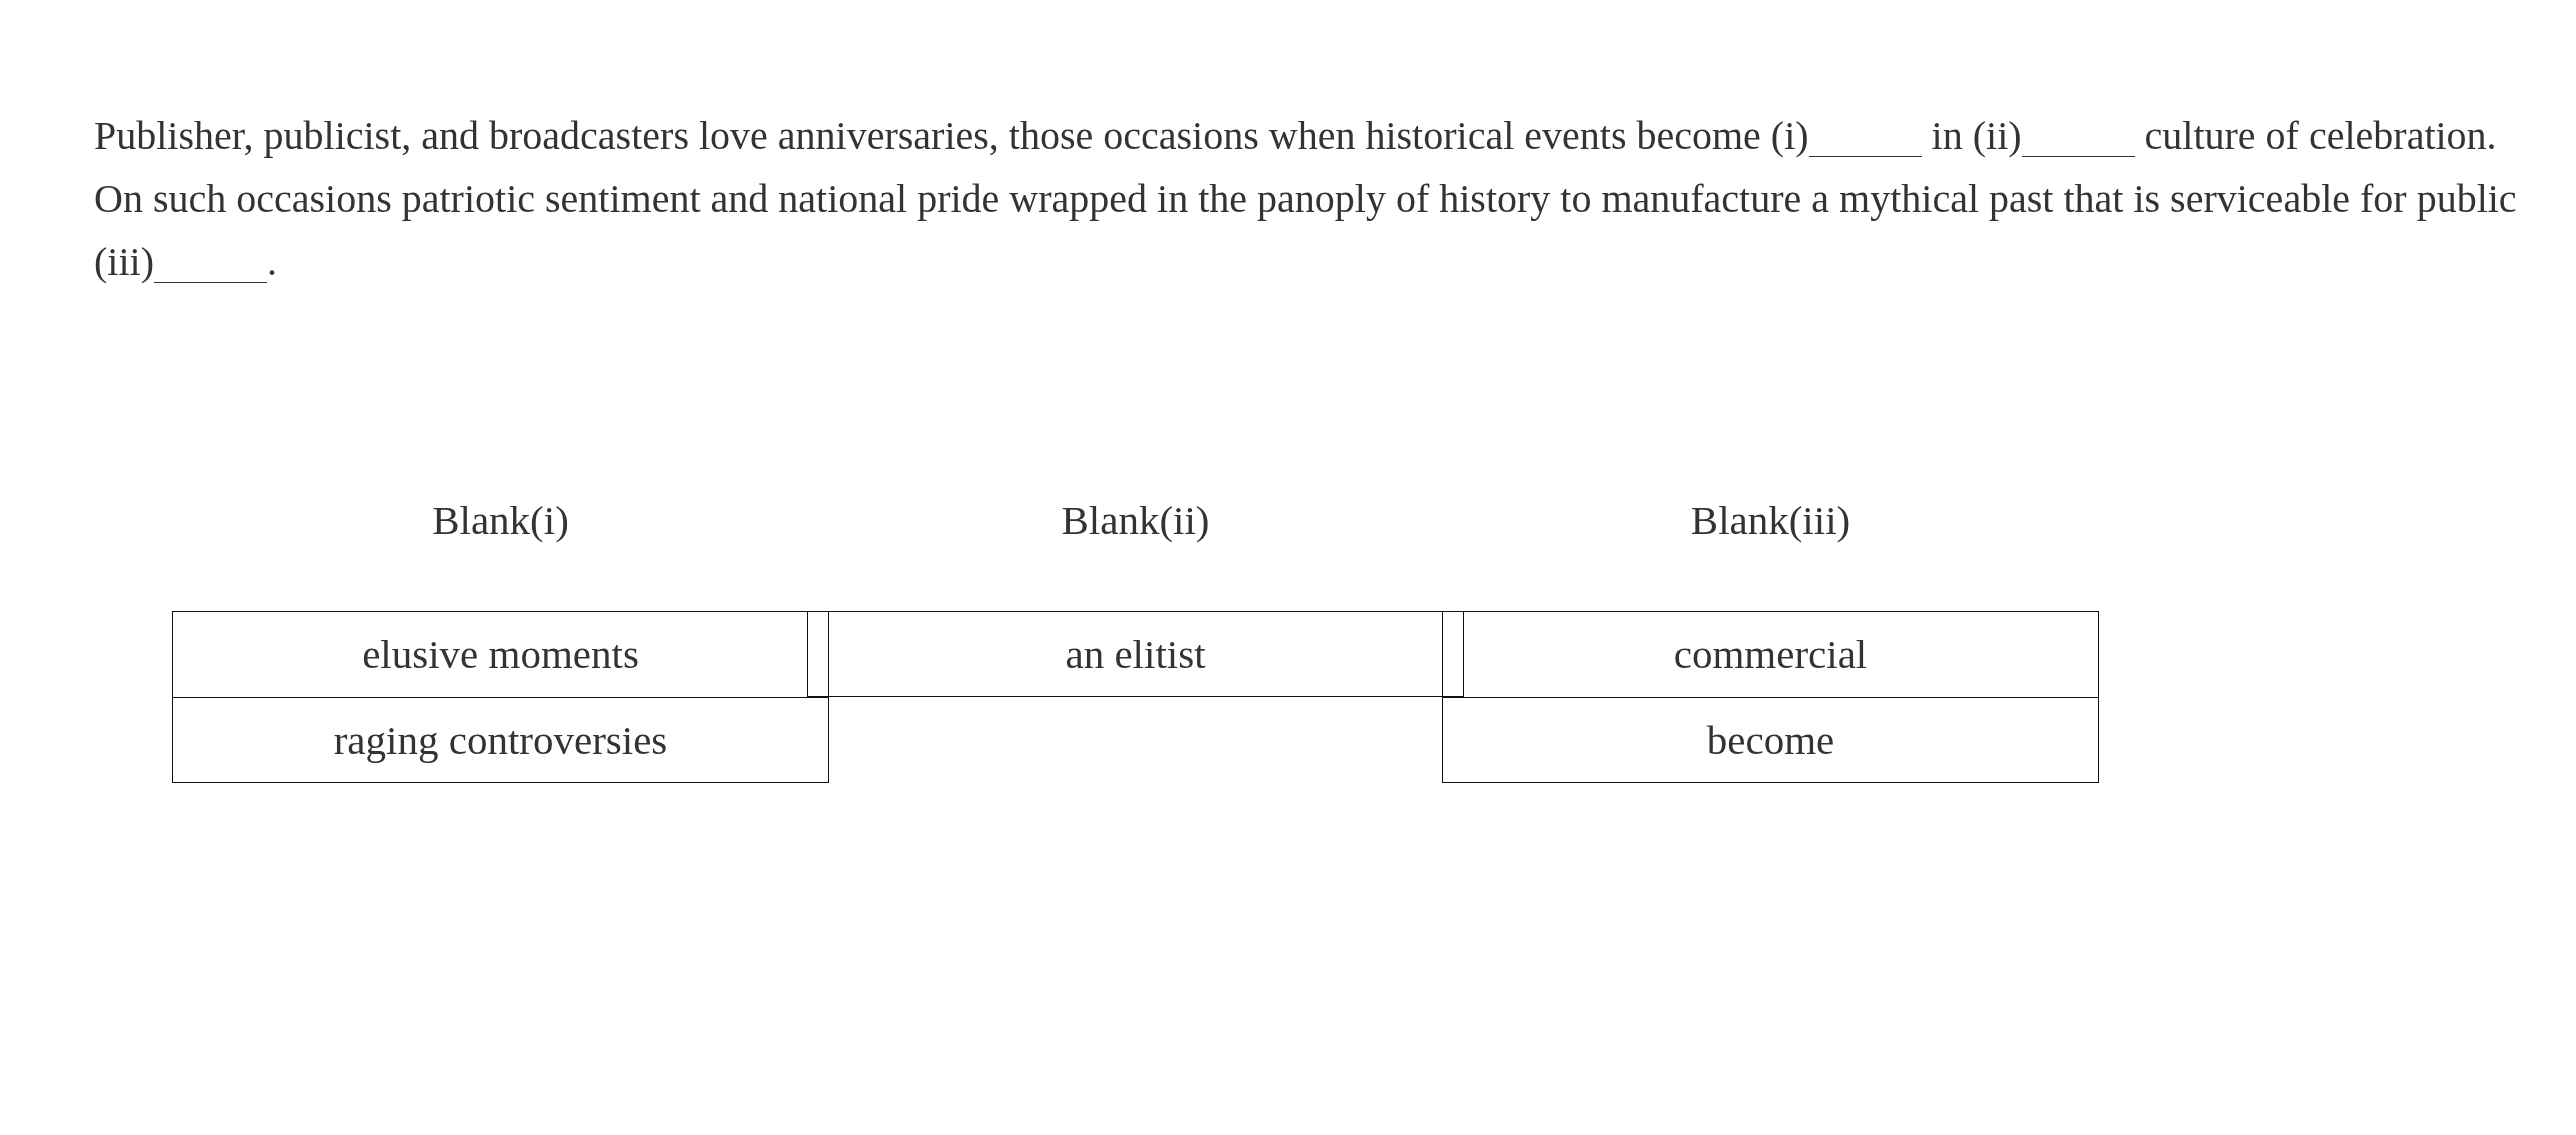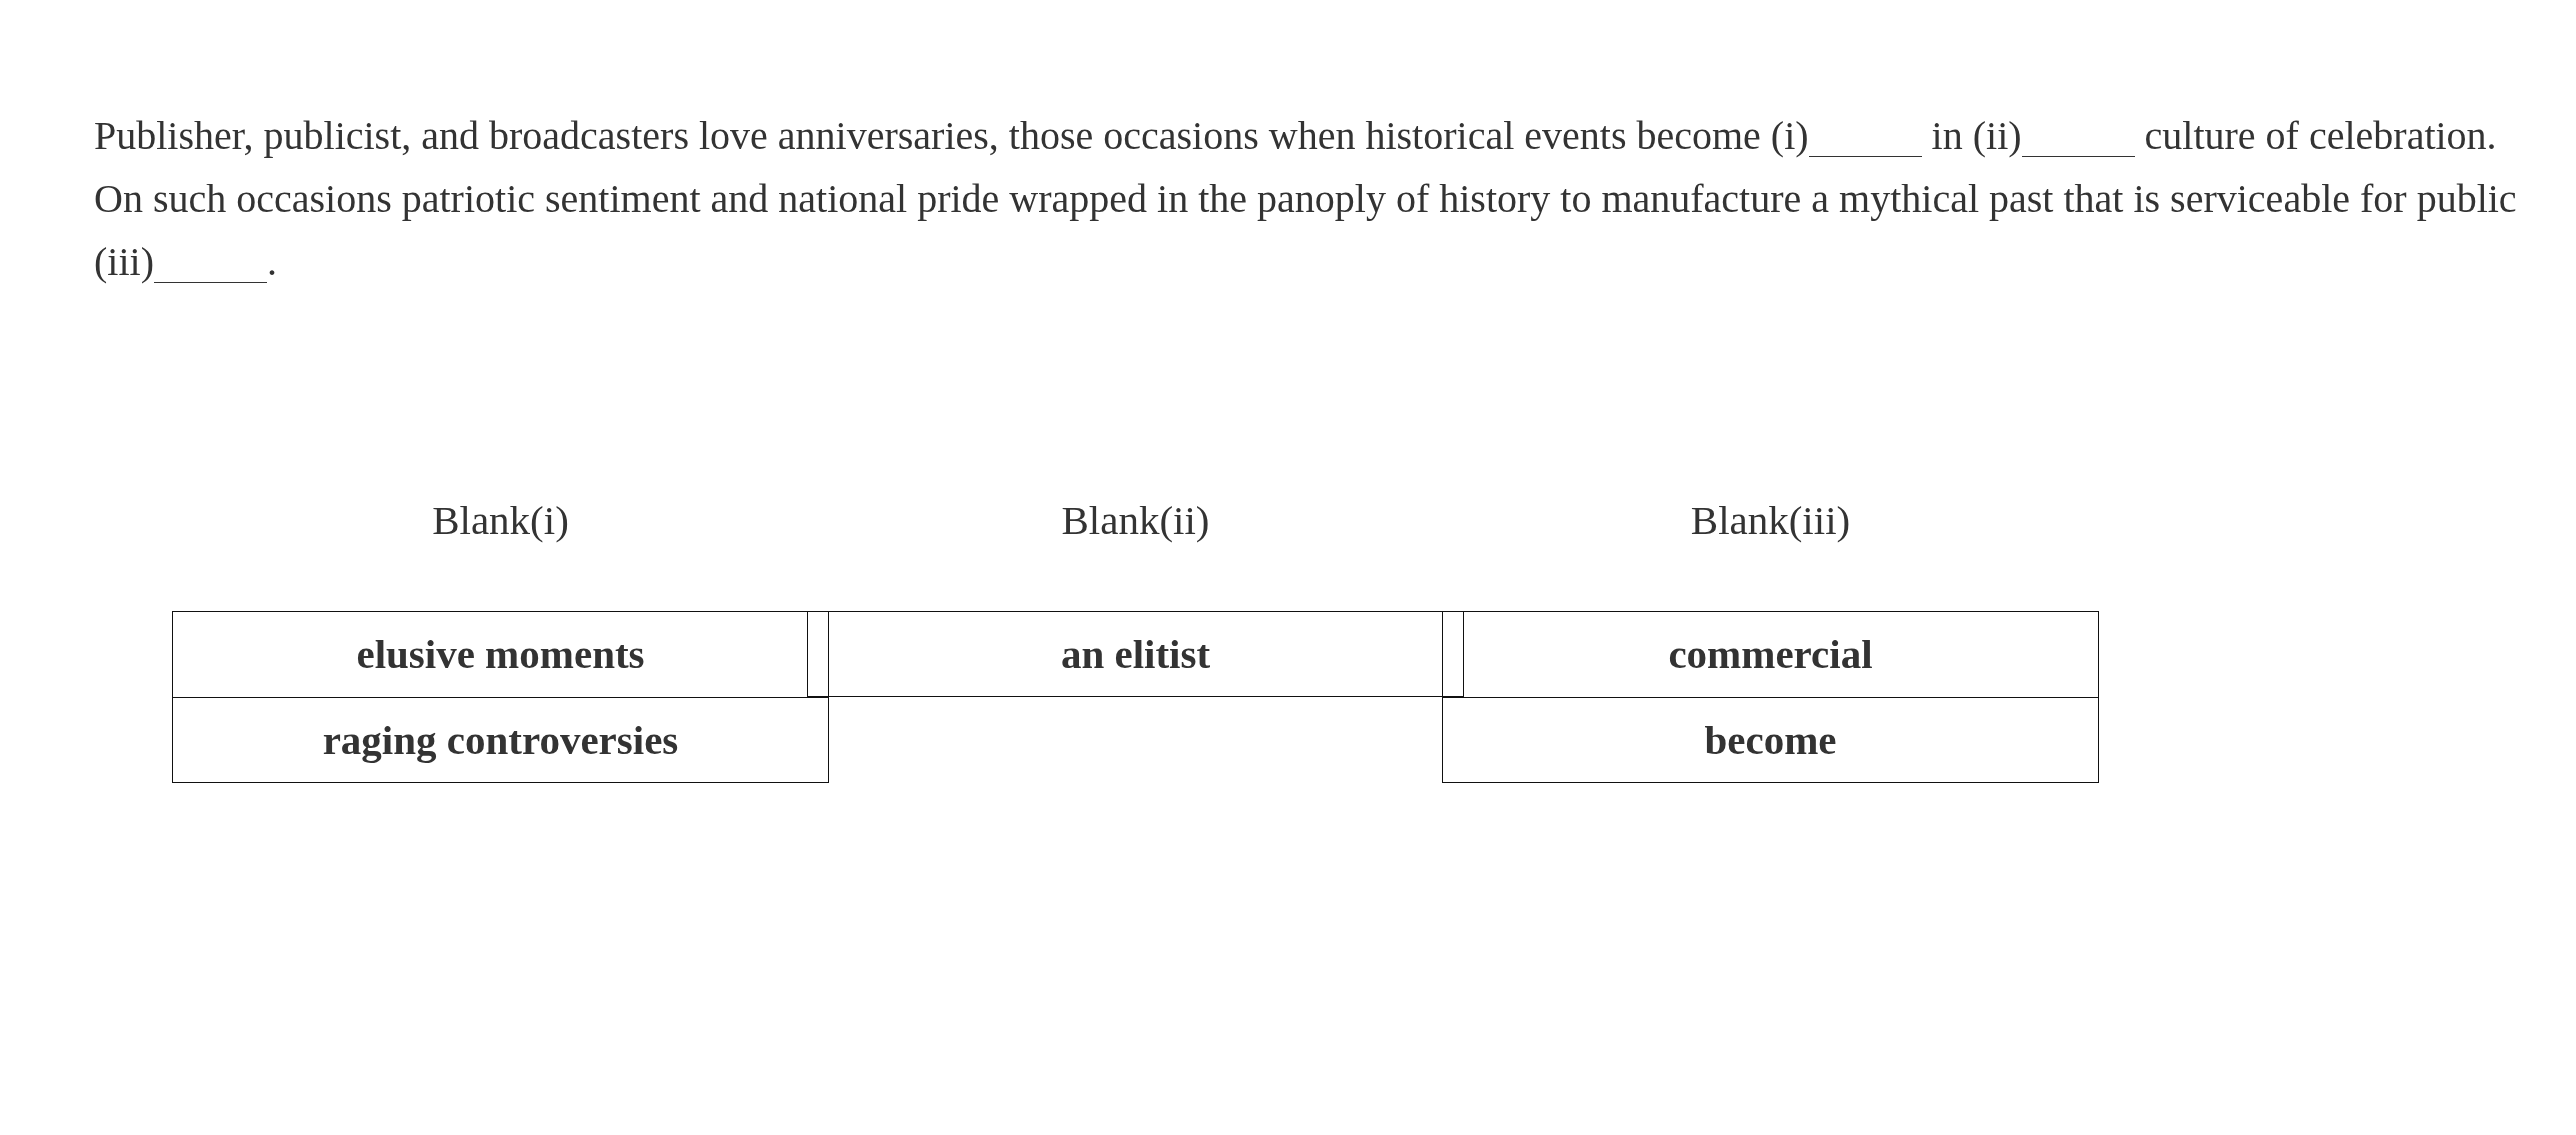--- a/index.html
+++ b/index.html
@@ -58,21 +58,20 @@
       box-sizing: border-box;
     }
     .option {
       height: 86px;
       line-height: 84px;
       text-align: center;
       font-size: 41px;
       border-bottom: 1.9px solid #111111;
       box-sizing: border-box;
       cursor: pointer;
-      font-weight: bold;
     }
     .option:last-child {
       border-bottom: none;
       height: 84px;
     }
   </style>
 </head>
 <body>
 
 <p class="passage"><span>Publisher, publicist, and broadcasters love anniversaries, those occasions when historical events become (i)</span><span class="blank"></span><span> in (ii)</span><span class="blank"></span><span> culture of celebration. On such occasions patriotic sentiment and national pride wrapped in the panoply of history to manufacture a mythical past that is serviceable for public (iii)</span><span class="blank"></span><span>.</span></p>

